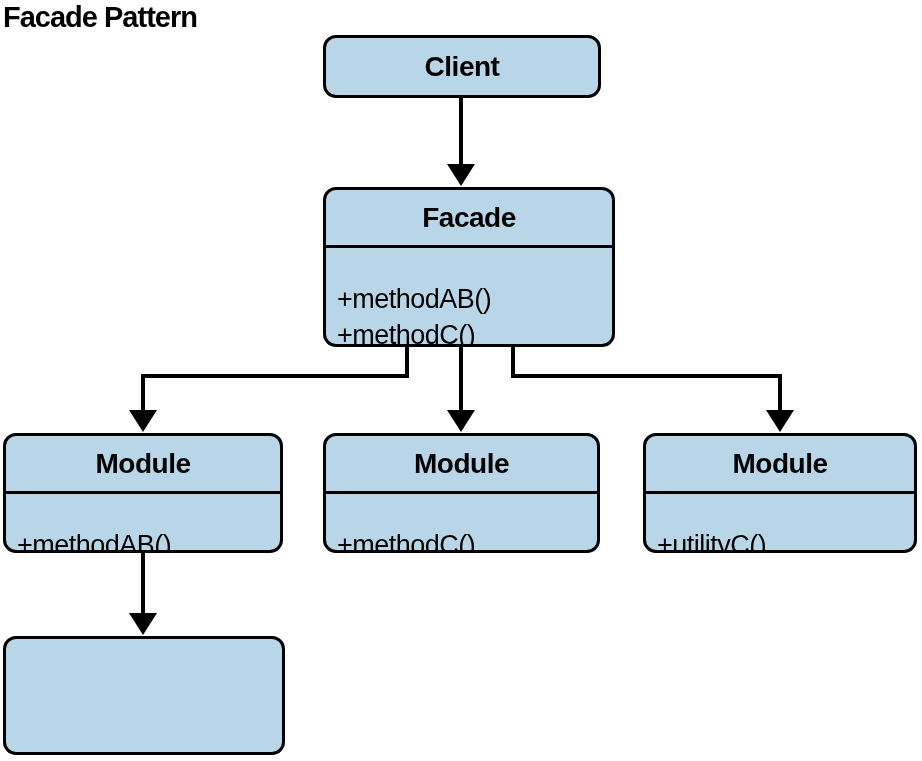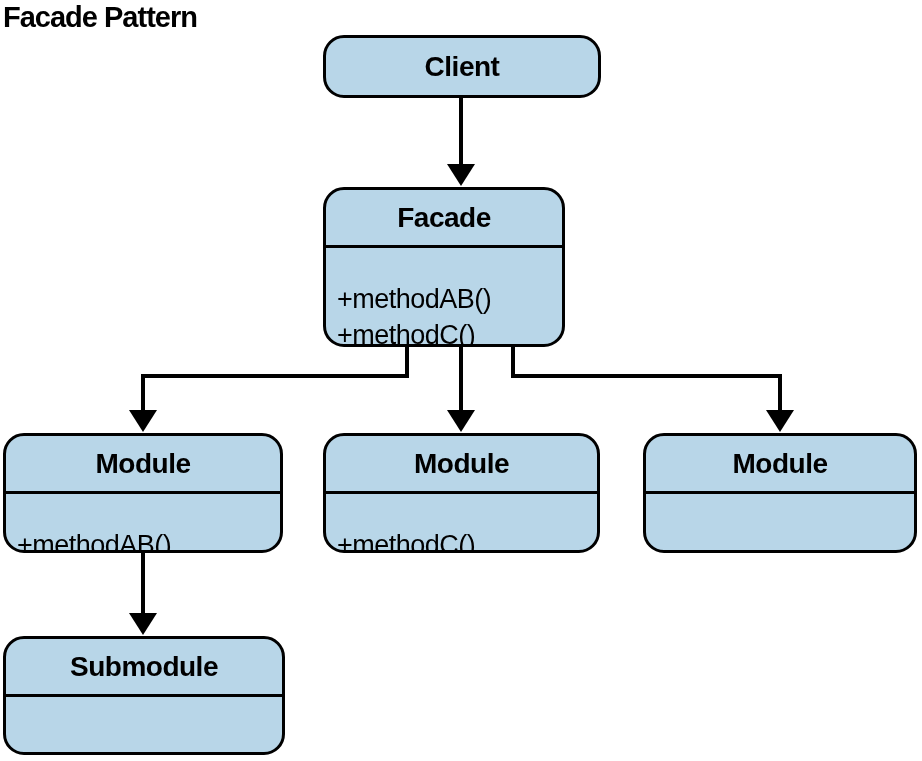--- a/index.html
+++ b/index.html
@@ -9,21 +9,21 @@
   .title {
     position:absolute; left:3px; top:1px;
     font-size:29px; font-weight:700; letter-spacing:-1px;
     color:var(--text,#000);
   }
 
   .node {
     position:absolute; box-sizing:border-box;
     background:var(--box-fill,#b8d6e8);
     border:3.5px solid var(--box-border,#000);
-    border-radius:21px;
+    border-radius:13px;
     overflow:hidden;
   }
   .node-header {
     height:55px;
     display:flex; align-items:center; justify-content:center;
     font-size:28px; font-weight:700; letter-spacing:-0.5px;
     color:var(--text,#000);
   }
   .node.with-body .node-header { border-bottom:3.5px solid var(--box-border,#000); }
   .node.single .node-header { height:100%; }
@@ -51,21 +51,21 @@
 
   <div class="title">Facade Pattern</div>
 
   <div class="node single" style="left:323px;top:35px;width:278px;height:63px">
     <div class="node-header">Client</div>
   </div>
 
   <div class="vline" style="left:459px;top:97px;height:68px"></div>
   <div class="arrow-down" style="left:447px;top:164px"></div>
 
-  <div class="node with-body" style="left:323px;top:187px;width:242px;height:160px">
+  <div class="node with-body" style="left:323px;top:187px;width:292px;height:160px">
     <div class="node-header">Facade</div>
     <div class="node-body">
       <div>+methodAB()</div>
       <div>+methodC()</div>
     </div>
   </div>
 
   <div class="vline" style="left:405px;top:345px;height:33px"></div>
   <div class="hline" style="left:141px;top:374px;width:268px"></div>
   <div class="vline" style="left:141px;top:374px;height:38px"></div>
@@ -88,22 +88,24 @@
 
   <div class="node with-body" style="left:323px;top:433px;width:277px;height:120px">
     <div class="node-header">Module</div>
     <div class="node-body">
       <div>+methodC()</div>
     </div>
   </div>
 
   <div class="node with-body" style="left:643px;top:433px;width:274px;height:120px">
     <div class="node-header">Module</div>
+    <div class="node-body">
+      <div>+utilityC()</div>
+    </div>
   </div>
 
   <div class="vline" style="left:141px;top:553px;height:61px"></div>
   <div class="arrow-down" style="left:129px;top:613px"></div>
 
   <div class="node with-body" style="left:3px;top:636px;width:282px;height:119px">
-    <div class="node-header">Submodule</div>
   </div>
 
 </div>
 
 </body></html>

